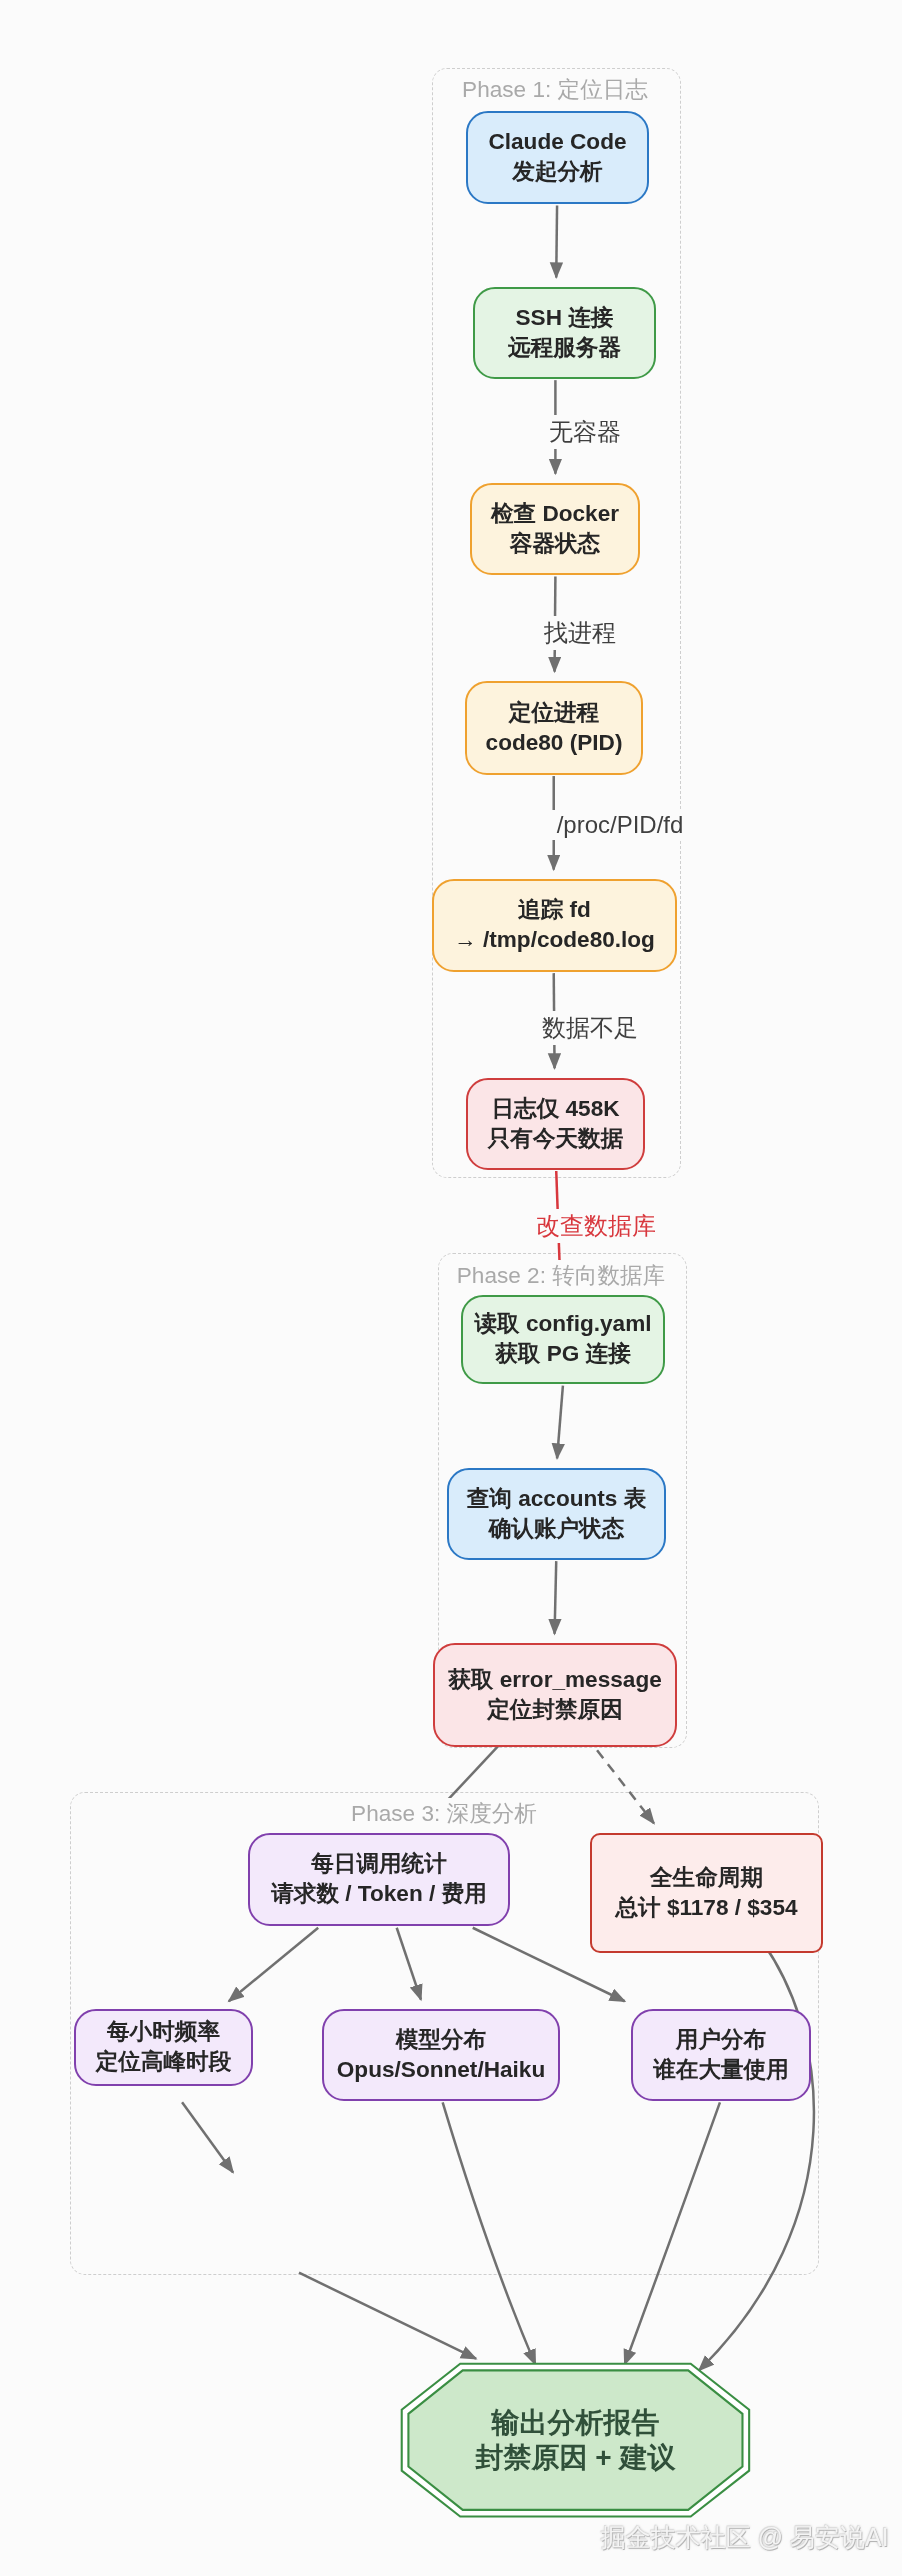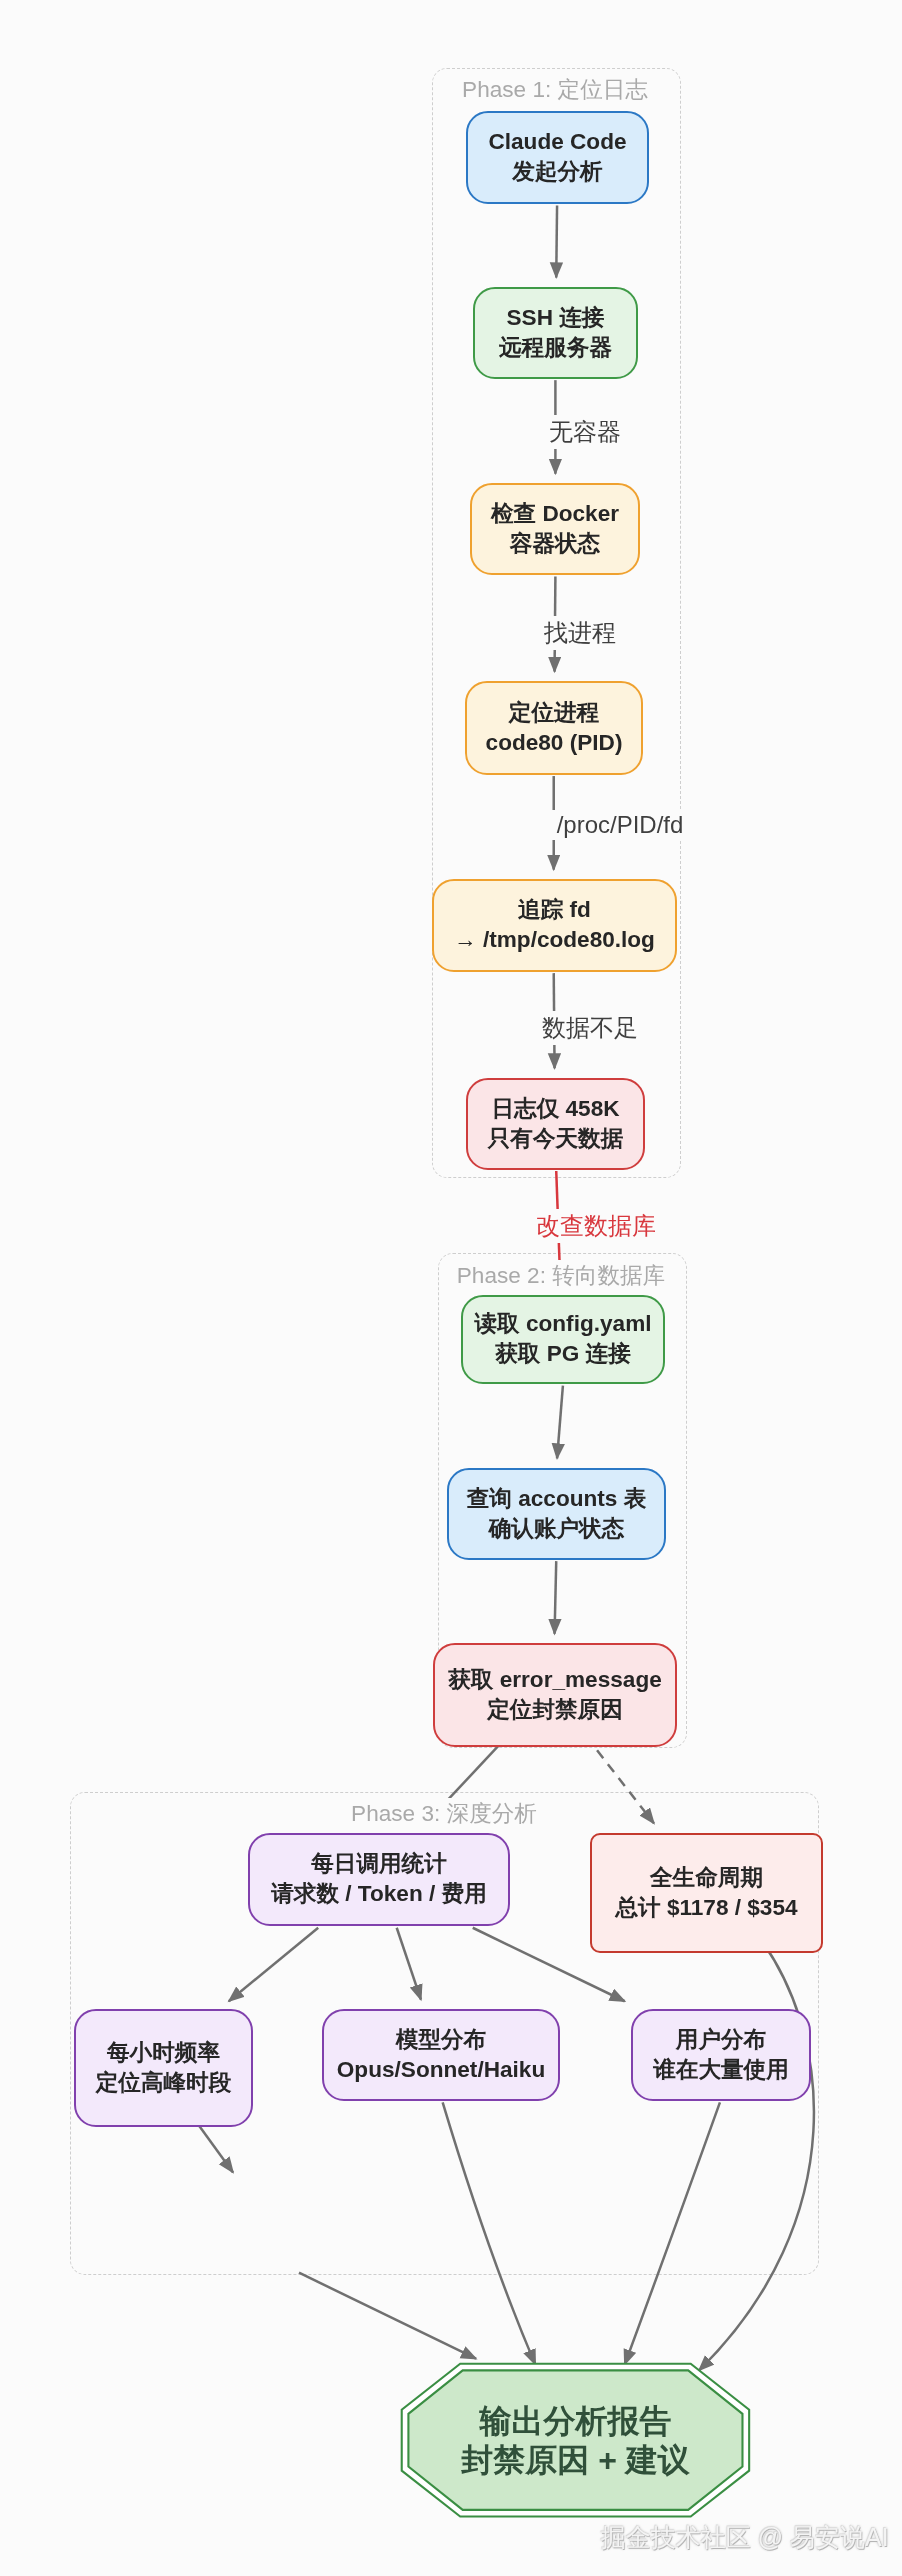--- a/index.html
+++ b/index.html
@@ -12,21 +12,21 @@
     align-items:center;justify-content:center;gap:7.5px;box-sizing:border-box;font-weight:bold;}
   .node .ln{font-size:22.6px;color:#262626;white-space:nowrap;line-height:1;}
   .node.blue{background:var(--c-blue-fill,#d9ecfb);border-color:var(--c-blue-border,#2b78c5);}
   .node.green{background:var(--c-green-fill,#e4f4e4);border-color:var(--c-green-border,#3f9a47);}
   .node.orange{background:var(--c-orange-fill,#fdf3dd);border-color:var(--c-orange-border,#efa12f);}
   .node.red{background:var(--c-red-fill,#fbe5e7);border-color:var(--c-red-border,#cf3d3d);}
   .node.brickred{background:var(--c-brickred-fill,#fdeceb);border-color:var(--c-brickred-border,#c43a2e);}
   .node.pinkred{background:var(--c-pinkred-fill,#fde9ed);border-color:var(--c-pinkred-border,#cc4a52);}
   .node.purple{background:var(--c-purple-fill,#f3e9fb);border-color:var(--c-purple-border,#8040ad);}
   .node.ghost{background:transparent;border:none;z-index:4;}
-  .node.ghost .ln{color:#30503a;font-size:32px;}
+  .node.ghost .ln{color:#30503a;font-size:28px;}
   .edge-label{position:absolute;transform:translateX(-50%);font-size:24px;color:#3f3f3f;background:#fbfbfb;
     padding:0.8px 6.7px;white-space:nowrap;z-index:2;}
   .edge-label.redlbl{color:var(--c-accent-red,#d8373d);}
   .watermark{position:absolute;right:13.4px;top:2521px;font-size:25px;color:#f4f4f4;z-index:5;white-space:nowrap;
     text-shadow:0.8px 0.8px 0 #b5b5b5,-0.8px -0.8px 0 #dcdcdc,0 0 2.5px #9e9e9e;}
 </style>
 </head>
 <body>
 
 <div id="canvas">
@@ -72,21 +72,21 @@
 
     <polygon points="551,2830 827,2830 897,2885 897,2958 827,3013 551,3013 481,2958 481,2885" fill="#ffffff" stroke="#3a8e43" stroke-width="2.5"></polygon>
     <polygon points="554,2838 824,2838 889,2890 889,2953 824,3005 554,3005 489,2953 489,2890" fill="#cde8ca" stroke="#3a8e43" stroke-width="2.5"></polygon>
   </svg>
 
   <div class="node blue" style="left:466px;top:111px;width:183px;height:93px;">
     <div class="ln">Claude Code</div>
     <div class="ln">发起分析</div>
   </div>
 
-  <div class="node green" style="left:473px;top:287px;width:165px;height:92px;">
+  <div class="node green" style="left:473px;top:287px;width:183px;height:92px;">
     <div class="ln">SSH 连接</div>
     <div class="ln">远程服务器</div>
   </div>
 
   <div class="node orange" style="left:470px;top:483px;width:170px;height:92px;">
     <div class="ln">检查 Docker</div>
     <div class="ln">容器状态</div>
   </div>
 
   <div class="node orange" style="left:465px;top:681px;width:178px;height:94px;">
@@ -122,21 +122,21 @@
   <div class="node purple" style="left:248px;top:1833px;width:262px;height:93px;">
     <div class="ln">每日调用统计</div>
     <div class="ln">请求数 / Token / 费用</div>
   </div>
 
   <div class="node brickred" style="left:590px;top:1833px;width:233px;height:120px;border-radius:10px;">
     <div class="ln">全生命周期</div>
     <div class="ln">总计 $1178 / $354</div>
   </div>
 
-  <div class="node purple" style="left:74px;top:2009px;width:179px;height:118px;">
+  <div class="node purple" style="left:74px;top:2009px;width:179px;height:77px;">
     <div class="ln">每小时频率</div>
     <div class="ln">定位高峰时段</div>
   </div>
 
   <div class="node purple" style="left:322px;top:2009px;width:238px;height:92px;">
     <div class="ln">模型分布</div>
     <div class="ln">Opus/Sonnet/Haiku</div>
   </div>
 
   <div class="node purple" style="left:631px;top:2009px;width:180px;height:92px;">

